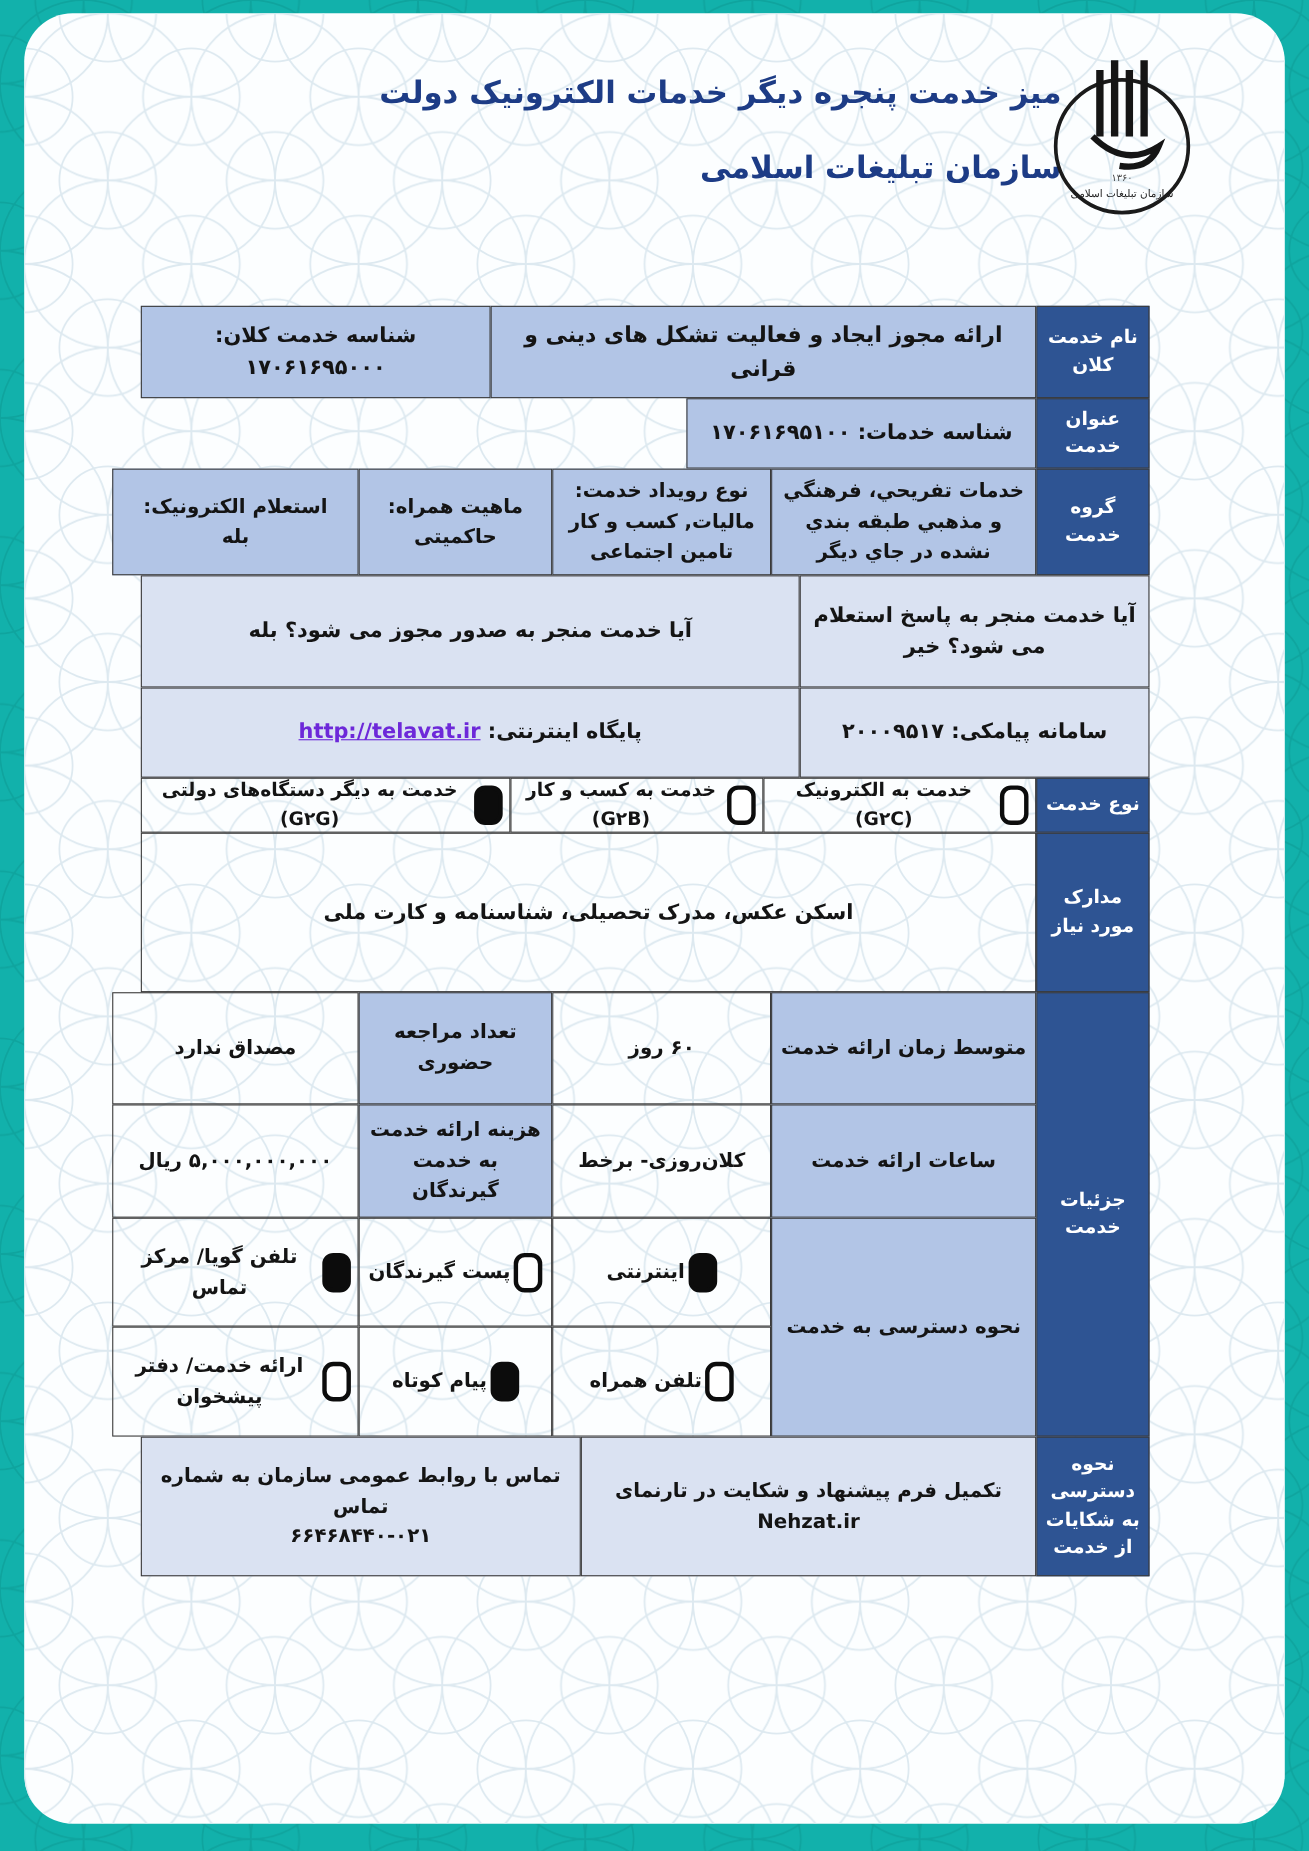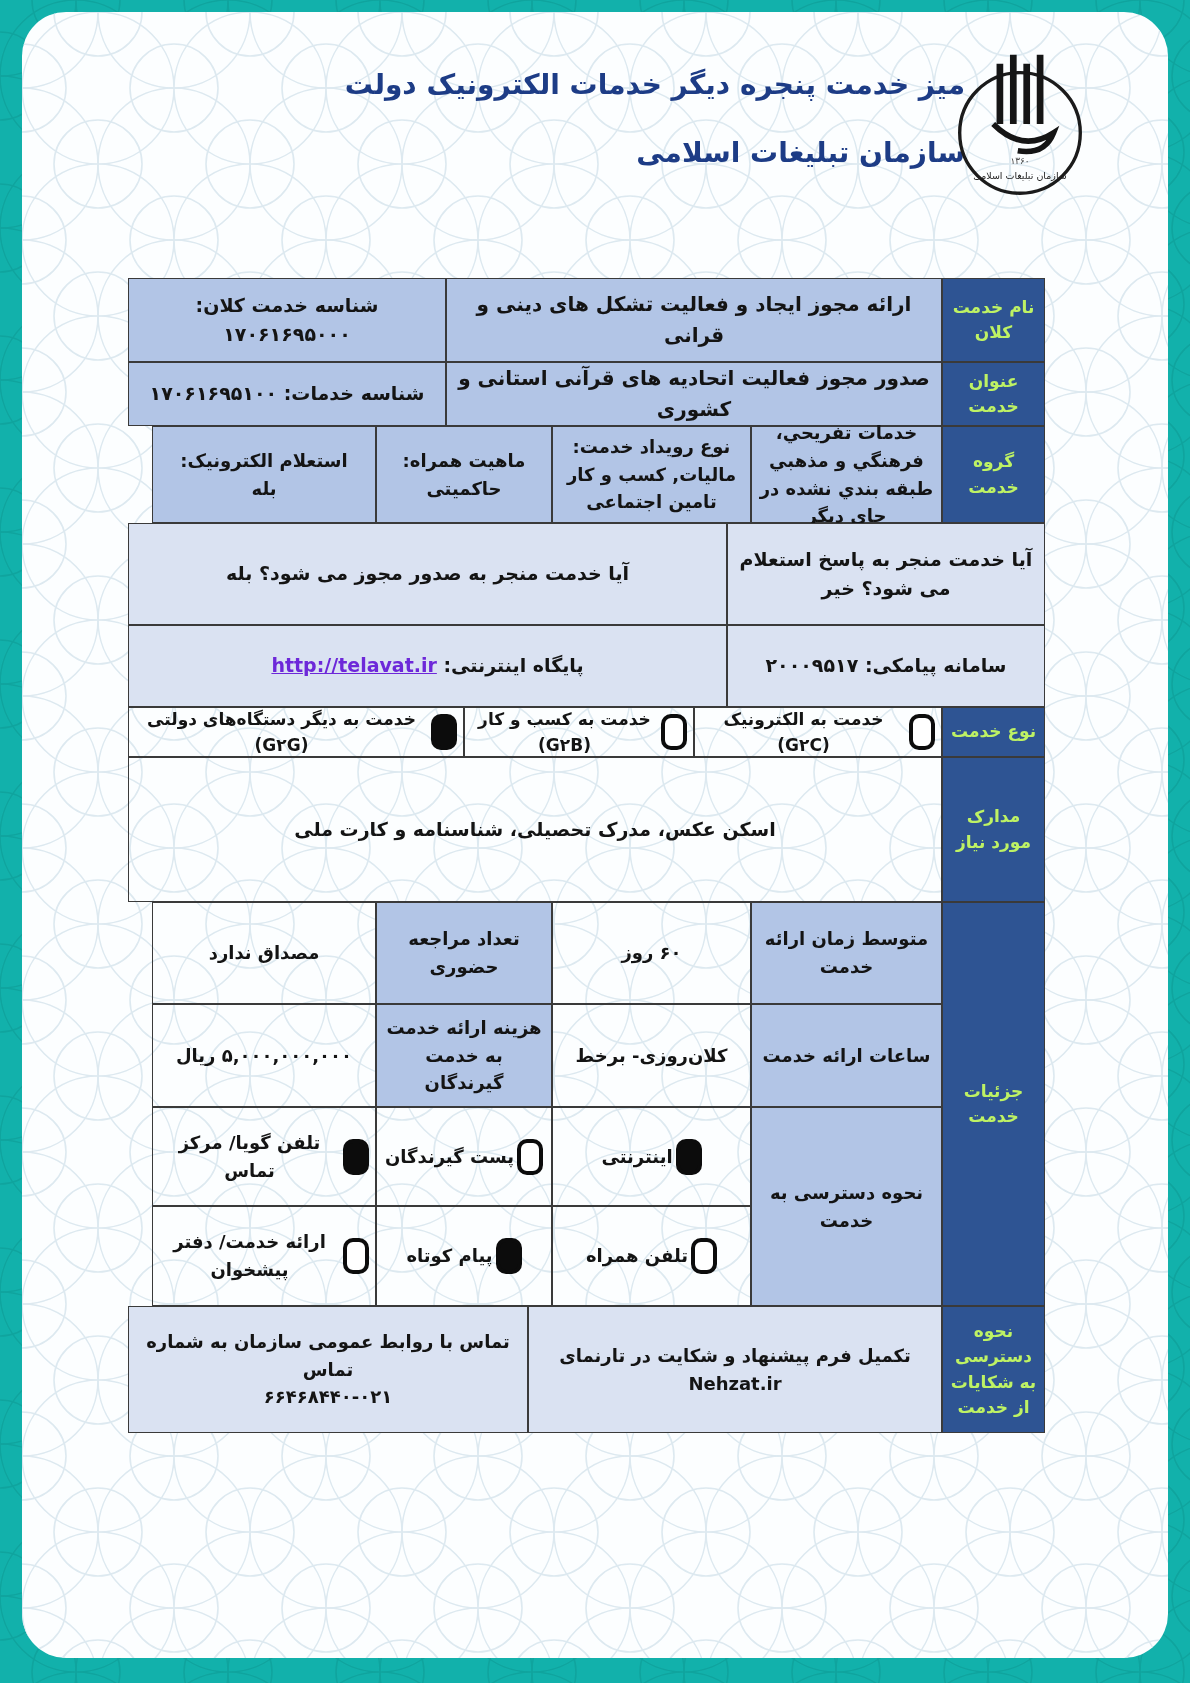--- a/index.html
+++ b/index.html
@@ -24,28 +24,28 @@
     position:absolute;left:106px;top:266px;width:917px;direction:rtl;
     color:#141414;
   }
   .row{display:flex;}
   .cell{
     box-sizing:border-box;border:1px solid #3a3a3a;
     display:flex;align-items:center;justify-content:center;
     text-align:center;font-weight:bold;font-size:19px;line-height:1.55;
     padding:3px 6px;flex:none;
   }
-  .lbl{background:#2e5493;color:#bef264;font-size:17px;line-height:1.5;padding:3px 2px;}
+  .lbl{background:#2e5493;color:#ffffff;font-size:17px;line-height:1.5;padding:3px 2px;}
   .blue{background:#b2c5e6;}
   .lightblue{background:#dae2f2;}
   .plain{background:transparent;}
   .stack div{display:block;}
   
   .wL{width:103px;}
-  .wA{width:191px;}.wB{width:199px;}.wC{width:176px;}.wD{width:224px;}
+  .wA{width:241px;}.wB{width:199px;}.wC{width:176px;}.wD{width:224px;}
   .wMid{width:496px;}.wId{width:318px;}
   .wR45{width:318px;}.wL45{width:599px;}
   .w6a{width:248px;}.w6b{width:230px;}.w6c{width:336px;}
   .w7{width:814px;}
   .w12r{width:414px;}.w12l{width:400px;}
   .wDcol{width:814px;}
   .wAccCol{width:599px;}
   
   .h1{height:84px;}.h2{height:64px;}.h3{height:97px;}
   .h4{height:102px;}.h5{height:82px;}.h6{height:50px;}.h7{height:145px;}
@@ -123,21 +123,20 @@
   <div class="tbl" dir="rtl">
 
     <div class="row">
       <div class="cell lbl wL h1">نام خدمت کلان</div>
       <div class="cell blue wMid h1 fs20">ارائه مجوز ایجاد و فعالیت تشکل های دینی و قرانی</div>
       <div class="cell blue wId h1">شناسه خدمت کلان: ۱۷۰۶۱۶۹۵۰۰۰</div>
     </div>
 
     <div class="row">
       <div class="cell lbl wL h2">عنوان خدمت</div>
-      <div class="cell blue wMid h2 fs20">صدور مجوز فعالیت اتحادیه های قرآنی استانی و کشوری</div>
       <div class="cell blue wId h2">شناسه خدمات: ۱۷۰۶۱۶۹۵۱۰۰</div>
     </div>
 
     <div class="row">
       <div class="cell lbl wL h3">گروه خدمت</div>
       <div class="cell blue wA h3 fs18">خدمات تفریحي، فرهنگي و مذهبي طبقه بندي نشده در جاي دیگر</div>
       <div class="cell blue wB h3 fs18">
         <div class="stack">
           <div>نوع رویداد خدمت:</div>
           <div>مالیات, کسب و کار تامین اجتماعی</div>

